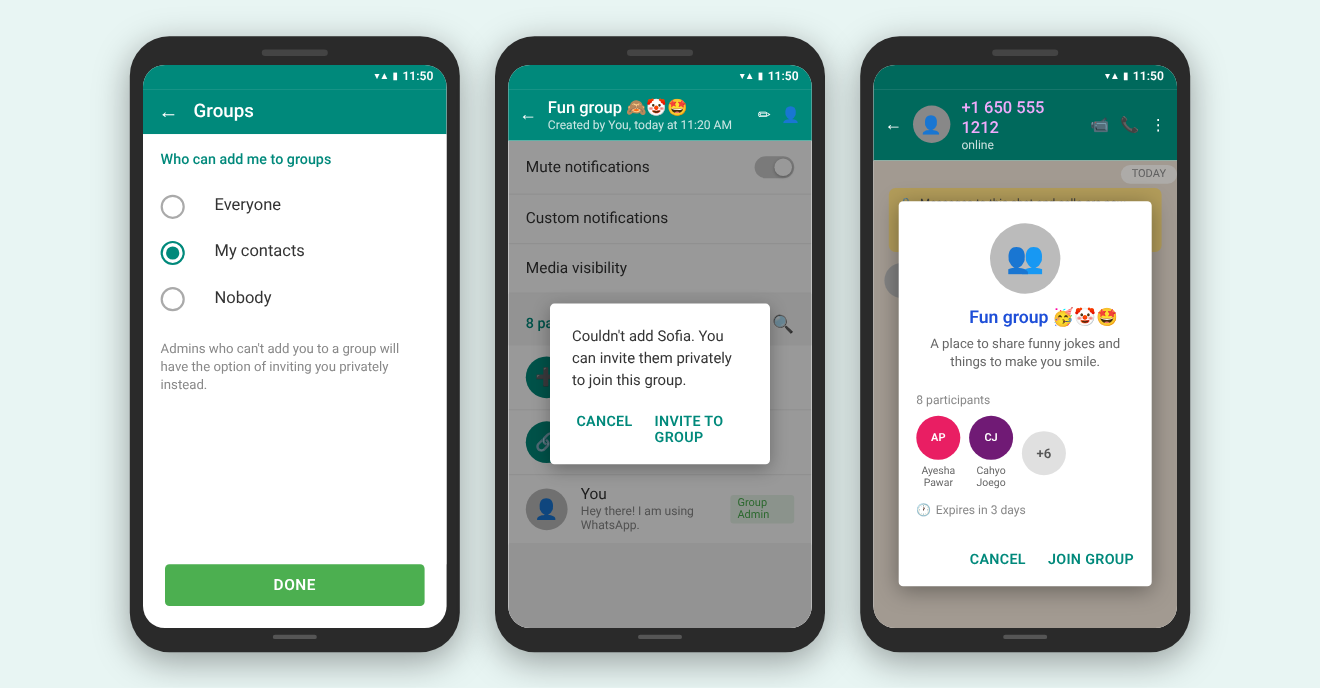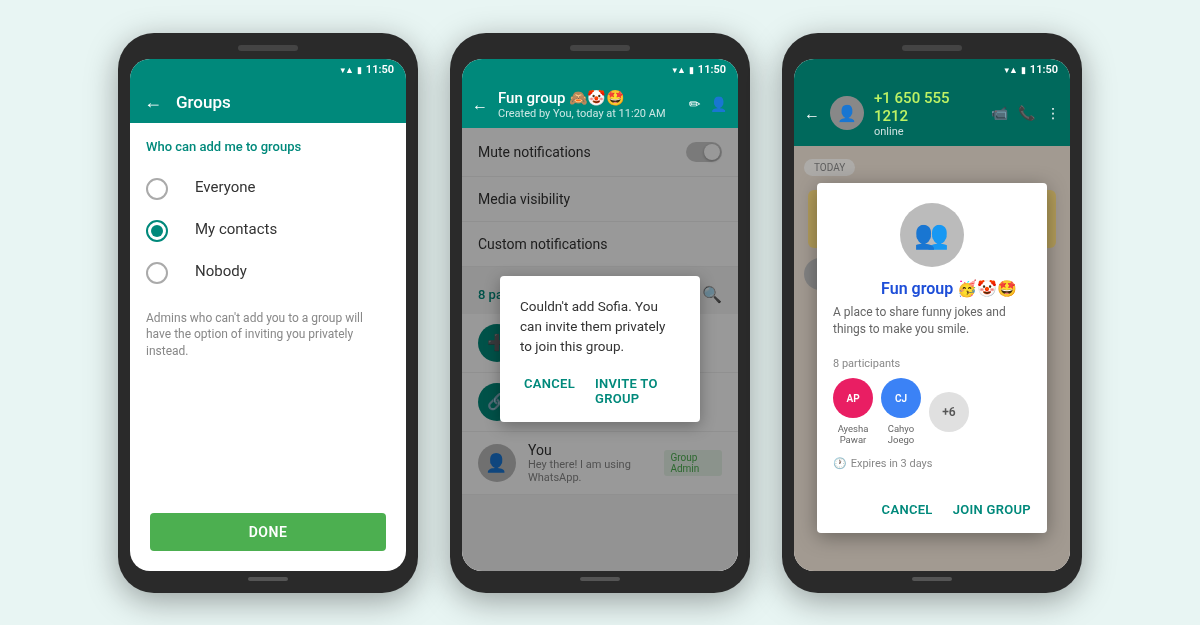--- a/index.html
+++ b/index.html
@@ -349,21 +349,21 @@
       align-items: center;
       justify-content: center;
       color: #ccc;
       font-size: 16px;
       flex-shrink: 0;
     }
     .p3-header-info {
       flex: 1;
     }
     .p3-header-title {
-      color: #bef264;
+      color: #f0abfc;
       font-size: 15px;
       font-weight: 500;
     }
     .p3-header-sub {
       color: rgba(255,255,255,0.8);
       font-size: 11px;
     }
     .p3-header-icons {
       display: flex;
       gap: 10px;
@@ -377,22 +377,22 @@
     .p3-chat {
       flex: 1;
       background: #e8ddd0;
       position: relative;
       overflow: hidden;
       display: flex;
       flex-direction: column;
     }
 
     .chat-date-badge {
-      text-align: left;
-      margin: 10px;
+      text-align: right;
+      margin: 0;
     }
     .chat-date-text {
       background: rgba(255,255,255,0.7);
       color: #888;
       font-size: 10px;
       padding: 3px 10px;
       border-radius: 10px;
       display: inline-block;
     }
 
@@ -482,21 +482,21 @@
       font-size: 16px;
       font-weight: 600;
       color: #1d4ed8;
       margin-bottom: 6px;
       text-align: center;
       margin-left: 34px;
     }
     .join-group-desc {
       font-size: 12px;
       color: #666;
-      text-align: left;
+      text-align: center;
       margin-bottom: 20px;
       line-height: 1.4;
     }
     .join-participants-count {
       font-size: 11px;
       color: #888;
       align-self: flex-start;
       margin-bottom: 8px;
     }
     .join-avatars-row {
@@ -554,21 +554,21 @@
       font-size: 13px;
       font-weight: 600;
       color: #00897b;
       cursor: pointer;
       padding: 4px;
       letter-spacing: 0.3px;
     }
 
     
     .av-ayesha { background: #e91e63; }
-    .av-cahyo { background: #3b82f6; }
+    .av-cahyo { background: #701a75; }
 
     .phone-home-bar {
       width: 40px;
       height: 4px;
       background: #555;
       border-radius: 2px;
       margin: 6px auto 0;
     }
   </style>
 </head>
@@ -647,24 +647,24 @@
 
       <div class="p2-content">
         <div class="p2-list">
           <div class="p2-list-item">
             <span>Mute notifications</span>
             <div class="toggle-switch">
               <div class="toggle-knob"></div>
             </div>
           </div>
           <div class="p2-list-item">
+            <span>Custom notifications</span>
+          </div>
+          <div class="p2-list-item">
             <span>Media visibility</span>
-          </div>
-          <div class="p2-list-item">
-            <span>Custom notifications</span>
           </div>
         </div>
 
         <div class="p2-section-header">
           <span class="p2-section-title">8 participants</span>
           <span>🔍</span>
         </div>
 
         <div class="p2-participants">
           <div class="p2-participant-item">

